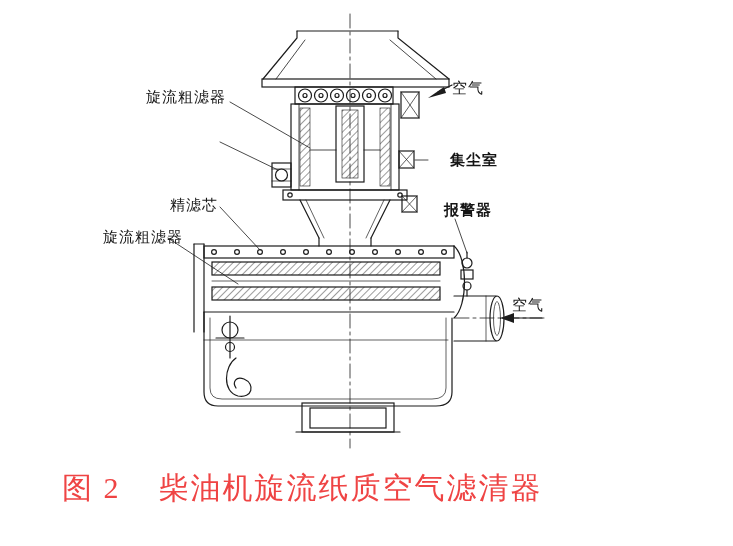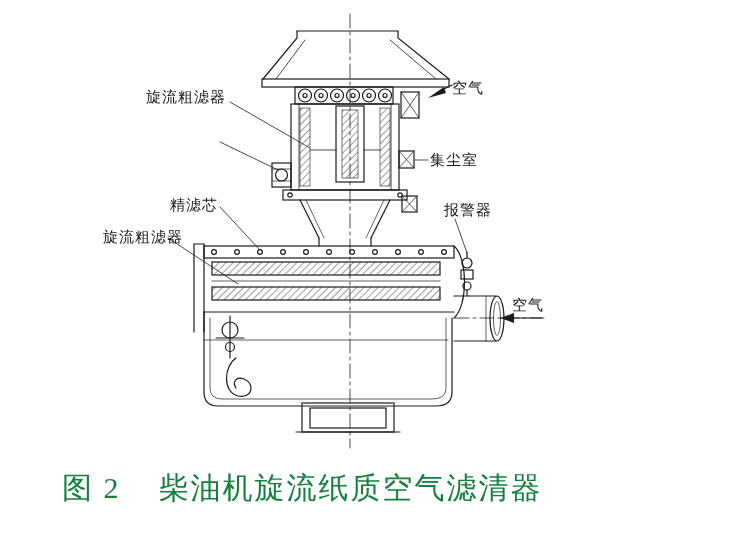--- a/index.html
+++ b/index.html
@@ -20,21 +20,21 @@
     color: #151515;
     white-space: nowrap;
     letter-spacing: 1px;
   }
   .caption {
     position: absolute;
     left: 62px;
     top: 468px;
     font-family: "Liberation Serif", serif;
     font-size: 30px;
-    color: #15803d;
+    color: #ef4444;
     white-space: nowrap;
     letter-spacing: 2px;
   }
   .caption .gap { display: inline-block; width: 38px; }
 </style>
 </head>
 <body>
 
 <div class="page">
   <div class="drawing">
@@ -212,23 +212,23 @@
 
     <div class="lbl" style="left:146px; top:89px;">旋流粗滤器</div>
 
 
     <div class="lbl" style="left:170px; top:197px;">精滤芯</div>
 
     <div class="lbl" style="left:103px; top:229px;">旋流粗滤器</div>
 
     <div class="lbl" style="left:452px; top:80px;">空气</div>
 
-    <div class="lbl" style="left:430px; top:152px;">集尘室</div>
-
-    <div class="lbl" style="left:444px; top:202px;">报警器</div>
+    <div class="lbl" style="left:450px; top:152px;font-weight:bold;">集尘室</div>
+
+    <div class="lbl" style="left:444px; top:202px;font-weight:bold;">报警器</div>
 
     <div class="lbl" style="left:512px; top:297px;">空气</div>
   </div>
 
   <div class="caption">
     <span>图 2</span><span class="gap"></span><span>柴油机旋流纸质空气滤清器</span>
   </div>
 </div>
 
 </body></html>

